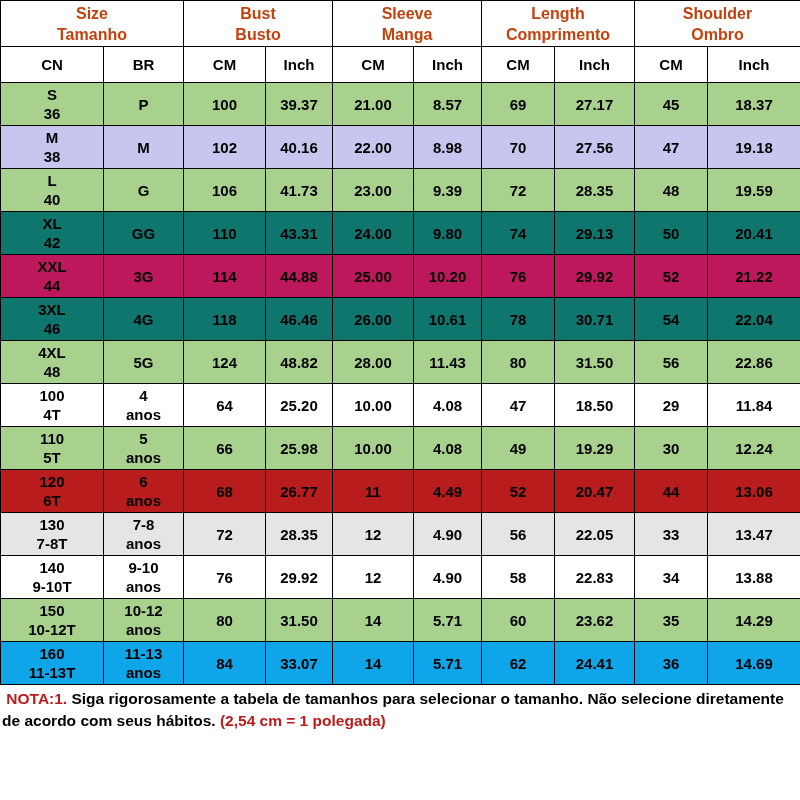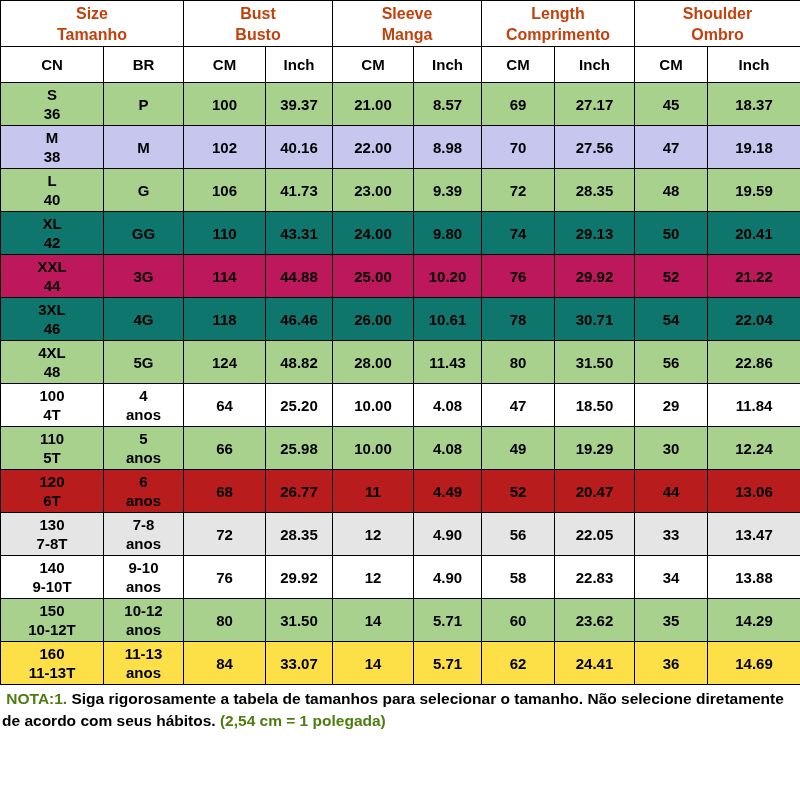--- a/index.html
+++ b/index.html
@@ -44,21 +44,21 @@
     white-space: pre-line;
   }
   .notes {
     padding: 3px 4px 0 2px;
     font-weight: bold;
     font-size: 15.5px;
     line-height: 22px;
     color: #000;
   }
   .note-line { white-space: pre-wrap; }
-  .seg-red { color: #4d7c0f; }
+  .seg-red { color: #b91c1c; }
 </style>
 </head>
 <body>
 
 <table>
   <colgroup>
     <col style="width:103px">
       <col style="width:80px">
     <col style="width:82px">
       <col style="width:67px">
@@ -264,21 +264,21 @@
 anos</td>
         <td>80</td>
         <td>31.50</td>
         <td>14</td>
         <td>5.71</td>
         <td>60</td>
         <td>23.62</td>
         <td>35</td>
         <td>14.29</td>
       </tr>
-      <tr style="background-color: #fde047; margin-left: 40px;">
+      <tr style="background-color: #0ea5e9; margin-left: 40px;">
         <td>160
 11-13T</td>
         <td>11-13
 anos</td>
         <td>84</td>
         <td>33.07</td>
         <td>14</td>
         <td>5.71</td>
         <td>62</td>
         <td>24.41</td>

